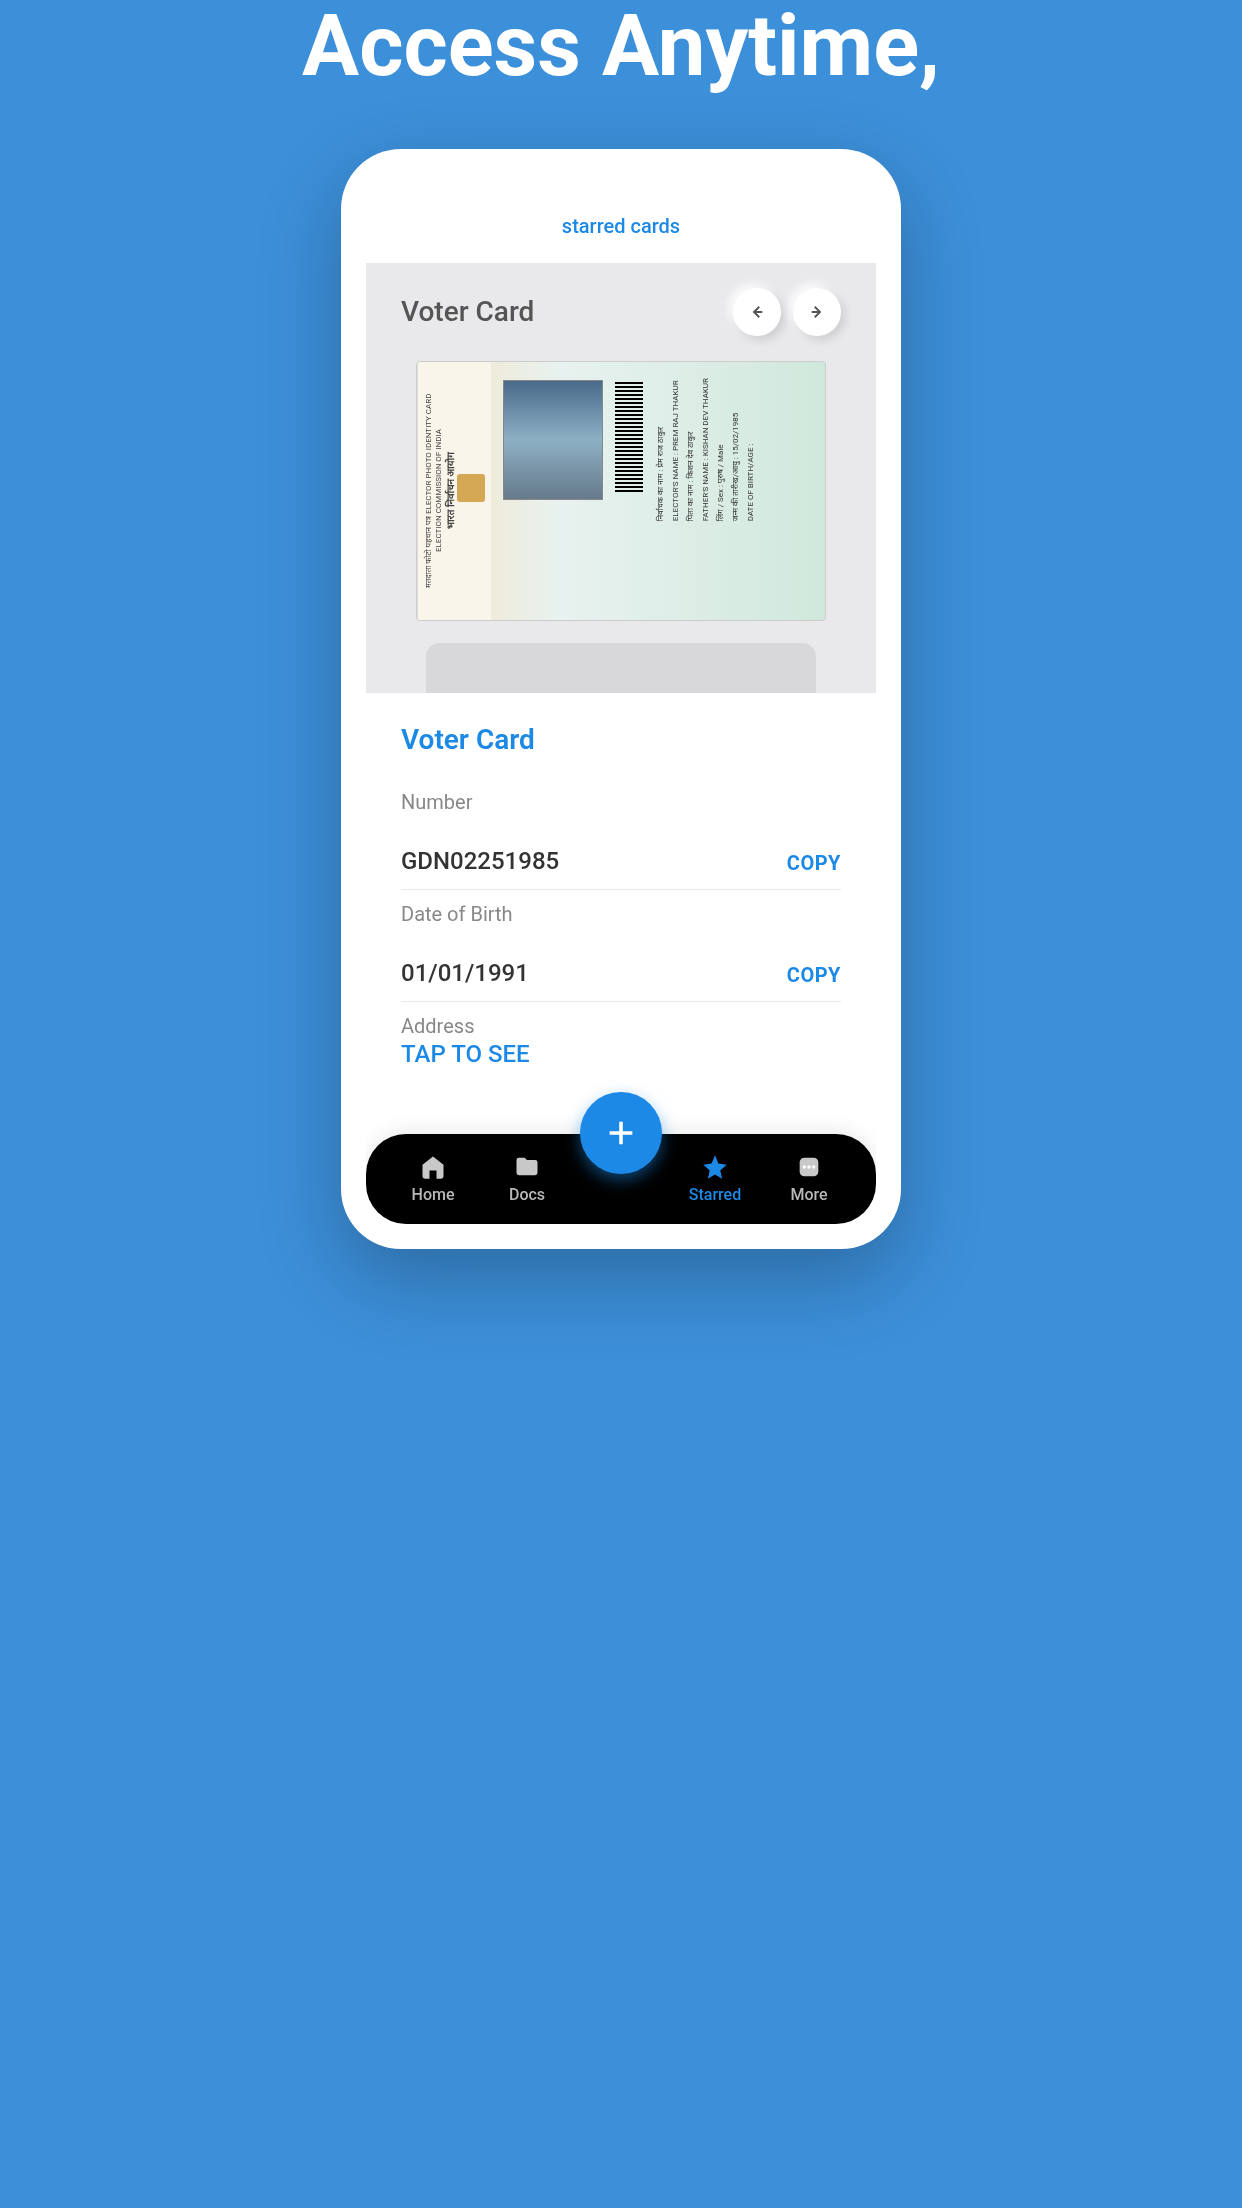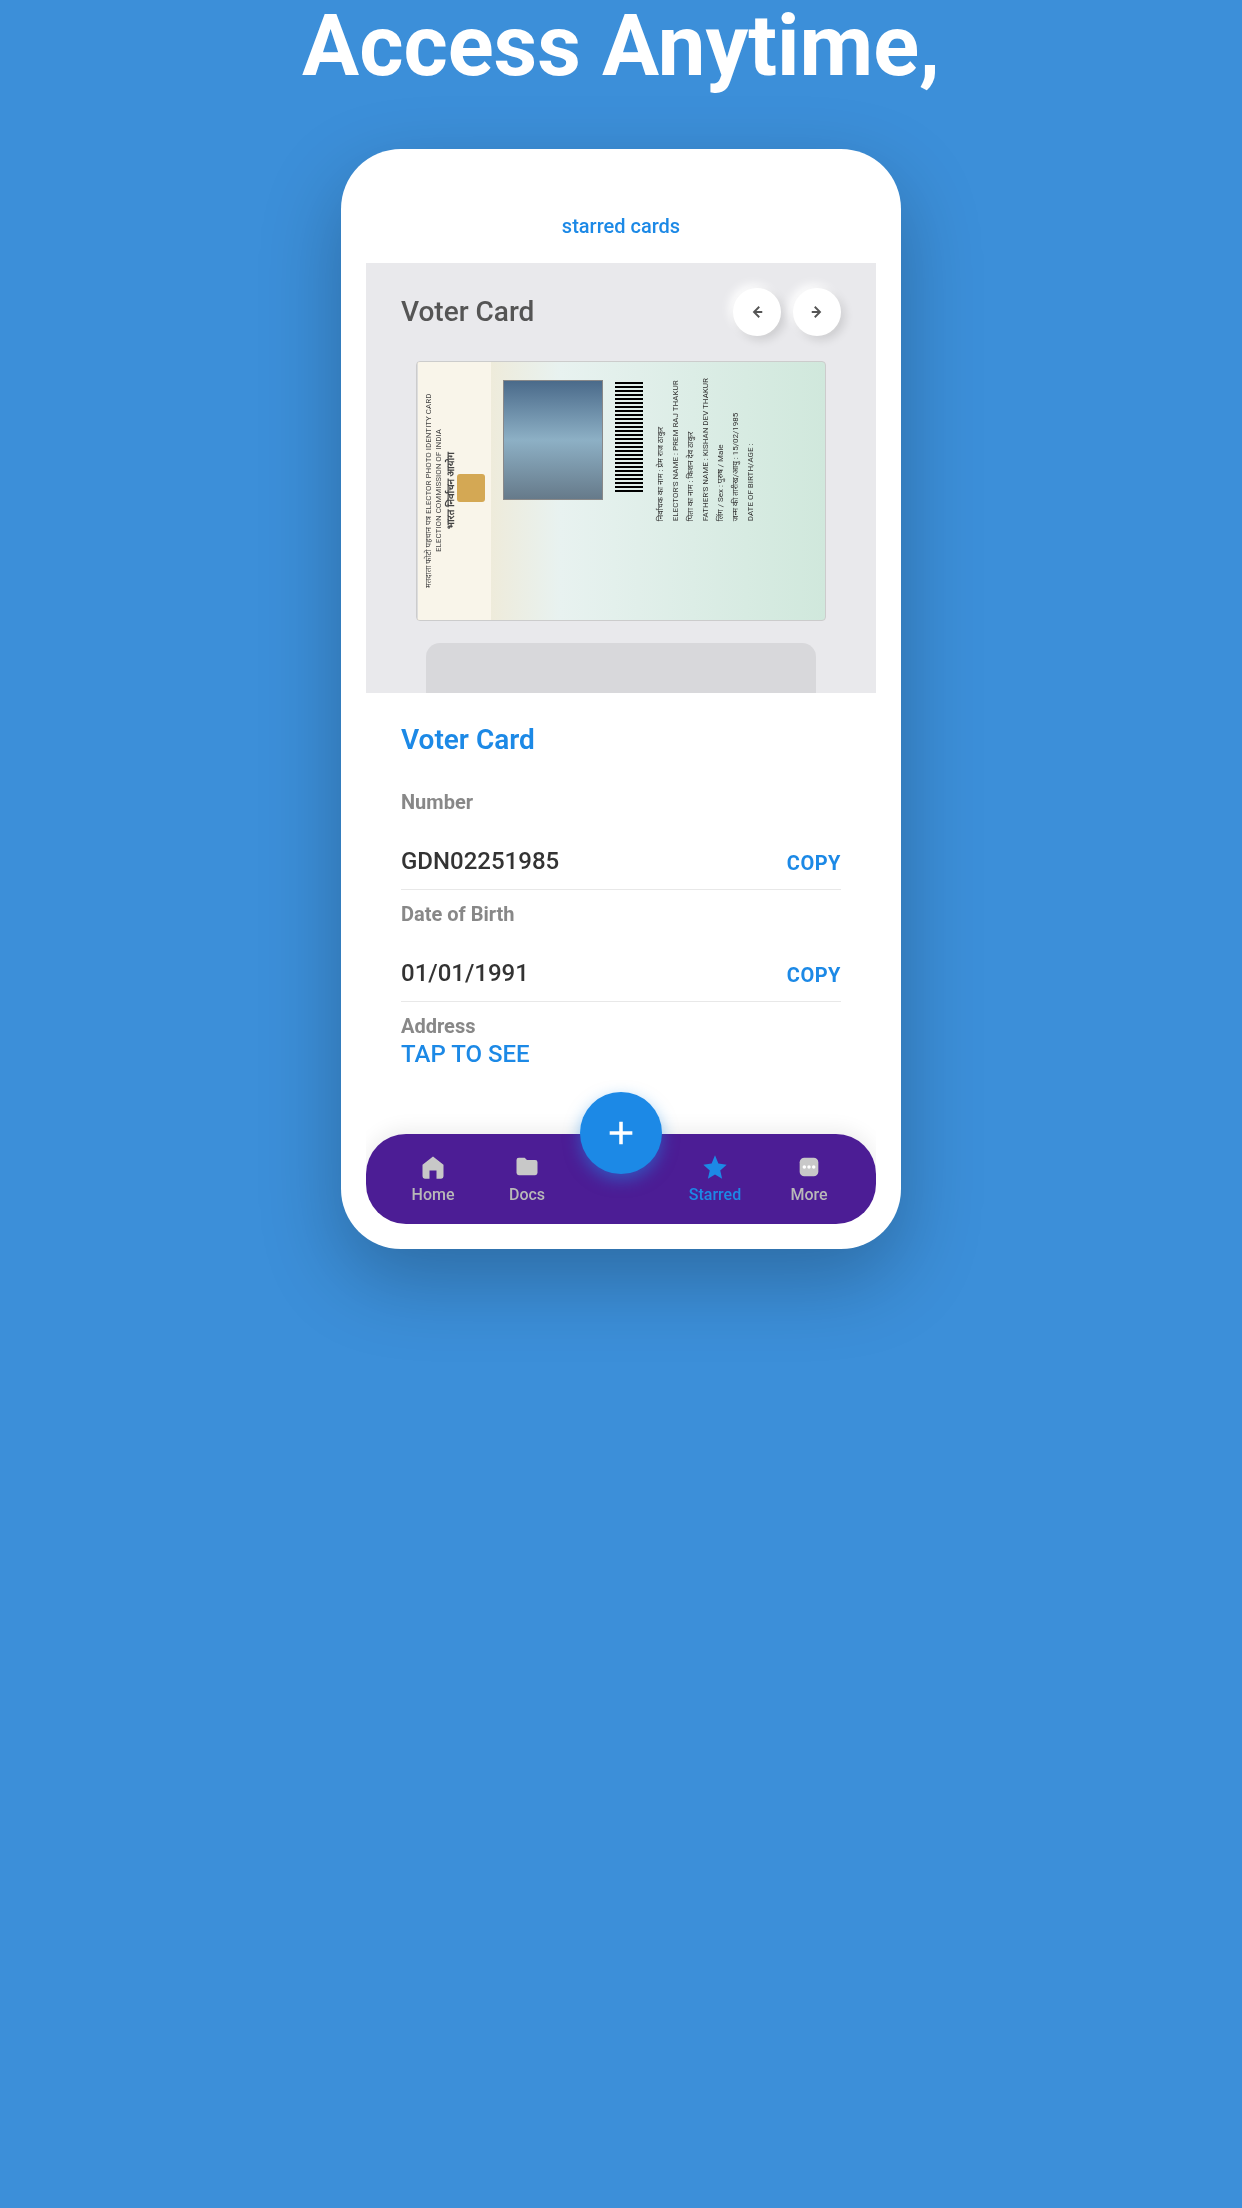--- a/index.html
+++ b/index.html
@@ -22,25 +22,25 @@
 .barcode-col { width: 32px; display: flex; flex-direction: column; align-items: center; margin-top: 8px; }
 .barcode { width: 28px; height: 110px; background: repeating-linear-gradient(0deg, #000 0px, #000 2px, transparent 2px, transparent 4px); }
 .card-text { flex: 1; writing-mode: vertical-rl; transform: rotate(180deg); font-size: 8px; color: #333; display: flex; flex-direction: column; justify-content: flex-start; gap: 3px; padding: 4px 0; line-height: 1.5; }
 .card-text span { white-space: nowrap; }
 .card-placeholder { width: 390px; height: 50px; background: #d8d8db; border-radius: 14px 14px 0 0; margin: 22px auto 0; }
 .details-section { background: #fff; padding: 30px 35px 0; flex: 1; }
 .details-title { color: #1c89e6; font-size: 28px; font-weight: 600; margin-bottom: 22px; }
 .detail-row { padding: 12px 0 14px; border-bottom: 1px solid #e8e8e8; display: flex; justify-content: space-between; align-items: flex-end; }
 .detail-row:last-of-type { border-bottom: none; }
 .detail-left { display: flex; flex-direction: column; }
-.detail-label { color: #888; font-size: 20px; font-weight: 700; margin-bottom: 2px; }
+.detail-label { color: #888; font-size: 20px; font-weight: 400; margin-bottom: 2px; }
 .detail-value { color: #333; font-size: 24px; font-weight: 500; margin-top: 31px; }
 .tap-value { color: #1c89e6; font-size: 24px; font-weight: 500; }
 .copy-btn { color: #1c89e6; font-size: 20px; font-weight: 700; letter-spacing: 0.5px; background: none; border: none; cursor: pointer; }
-.bottom-nav { position: absolute; bottom: 0; left: 0; right: 0; height: 90px; background: #4c1d95; border-radius: 40px 40px 0 0; box-shadow: 0 -4px 20px rgba(0,0,0,0.08); display: flex; align-items: center; justify-content: space-around; padding: 0 20px; }
+.bottom-nav { position: absolute; bottom: 0; left: 0; right: 0; height: 90px; background: #000000; border-radius: 40px 40px 0 0; box-shadow: 0 -4px 20px rgba(0,0,0,0.08); display: flex; align-items: center; justify-content: space-around; padding: 0 20px; }
 .nav-item { display: flex; flex-direction: column; align-items: center; gap: 4px; cursor: pointer; width: 70px; }
 .nav-icon { width: 28px; height: 28px; }
 .nav-label { font-size: 16px; color: #b8b8b8; font-weight: 500; }
 .nav-item.active .nav-label { color: #1c89e6; }
 .fab { position: absolute; bottom: 50px; left: 50%; transform: translateX(-50%); width: 82px; height: 82px; border-radius: 50%; background: #1c89e6; display: flex; align-items: center; justify-content: center; box-shadow: 0 6px 16px rgba(28,137,230,0.5); cursor: pointer; border: none; z-index: 10; }
 .fab svg { width: 34px; height: 34px; stroke: #fff; stroke-width: 2.5; fill: none; }
 </style>
 </head>
 <body>
 

